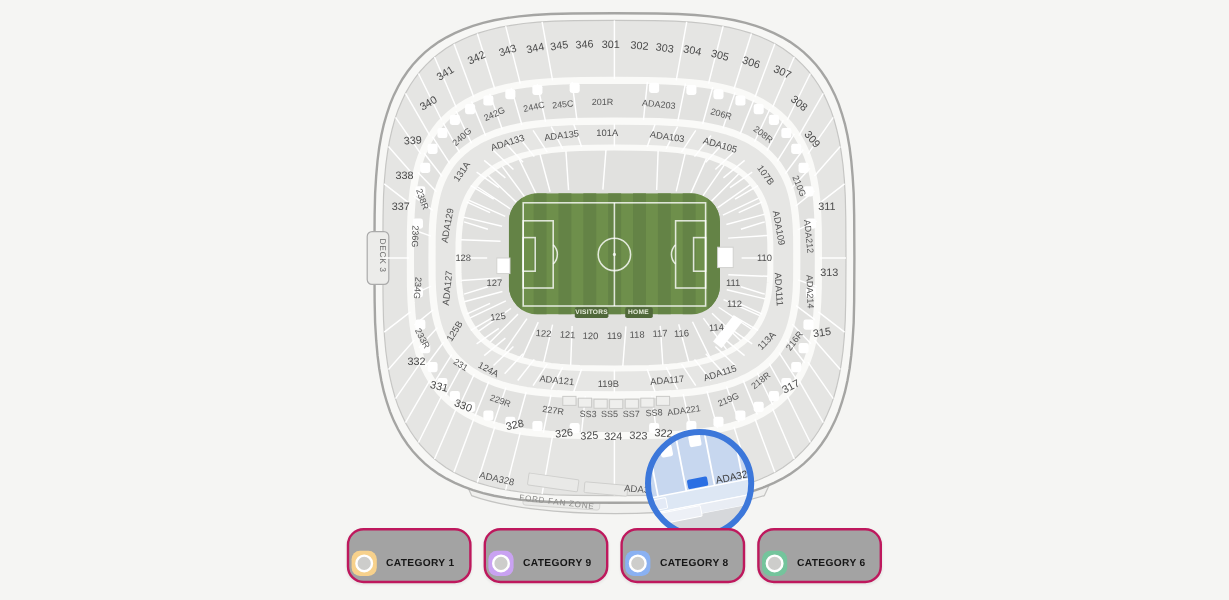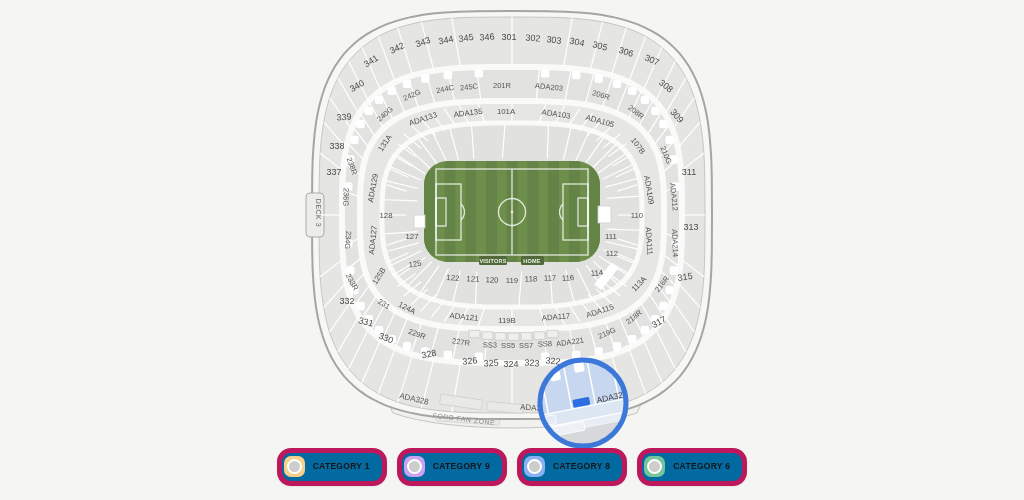--- a/index.html
+++ b/index.html
@@ -9,22 +9,22 @@
   svg text{font-family:"Liberation Sans",sans-serif;text-anchor:middle;dominant-baseline:central;}
   .lu{font-size:9px;fill:#4b4b4b;}
   .lr{font-size:7.5px;fill:#585858;}
   .li{font-size:7.8px;fill:#515151;}
   .la{font-size:8px;fill:#5a5a5a;}
   .ld{font-size:7px;fill:#6a6a6a;letter-spacing:.5px;}
   .lf{font-size:6.8px;fill:#8c8c8a;letter-spacing:.6px;}
   .lz{font-size:8.5px;fill:#3e3e3e;}
   .lbadge{font-size:5.5px;fill:#e8eedd;font-weight:bold;letter-spacing:.2px;}
   .legend{position:absolute;left:0;bottom:14px;width:100%;display:flex;justify-content:center;gap:10px;}
-  .chip{display:inline-flex;align-items:center;gap:8px;height:26px;border-radius:14px;background:#0369a1;
-        border:5px solid #be185d;box-shadow:0 1px 2px rgba(0,0,0,.06);padding:0 12px 2px 2px;cursor:pointer;}
+  .chip{display:inline-flex;align-items:center;gap:8px;height:26px;border-radius:14px;background:#a3a3a3;
+        border:2px solid #be185d;box-shadow:0 1px 2px rgba(0,0,0,.06);padding:14px 12px 2px 2px;cursor:pointer;}
   .swatch{width:21px;height:21px;border-radius:7px;display:flex;align-items:center;justify-content:center;}
   .dot{width:11px;height:11px;border-radius:50%;background:#cdcdcb;border:2px solid #ffffff;}
   .chip .lbl{font-size:8.5px;font-weight:bold;letter-spacing:.3px;color:#161616;white-space:nowrap;}
 </style>
 </head>
 <body>
 
 <div class="stage">
   <svg viewBox="0 0 1024 500" width="1024" height="500">
     <defs>

